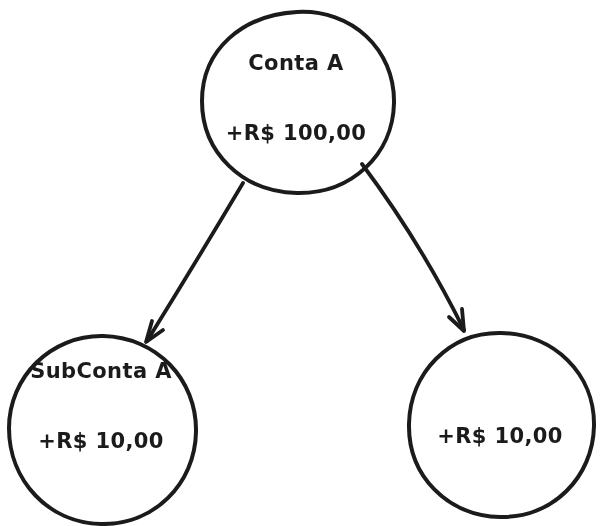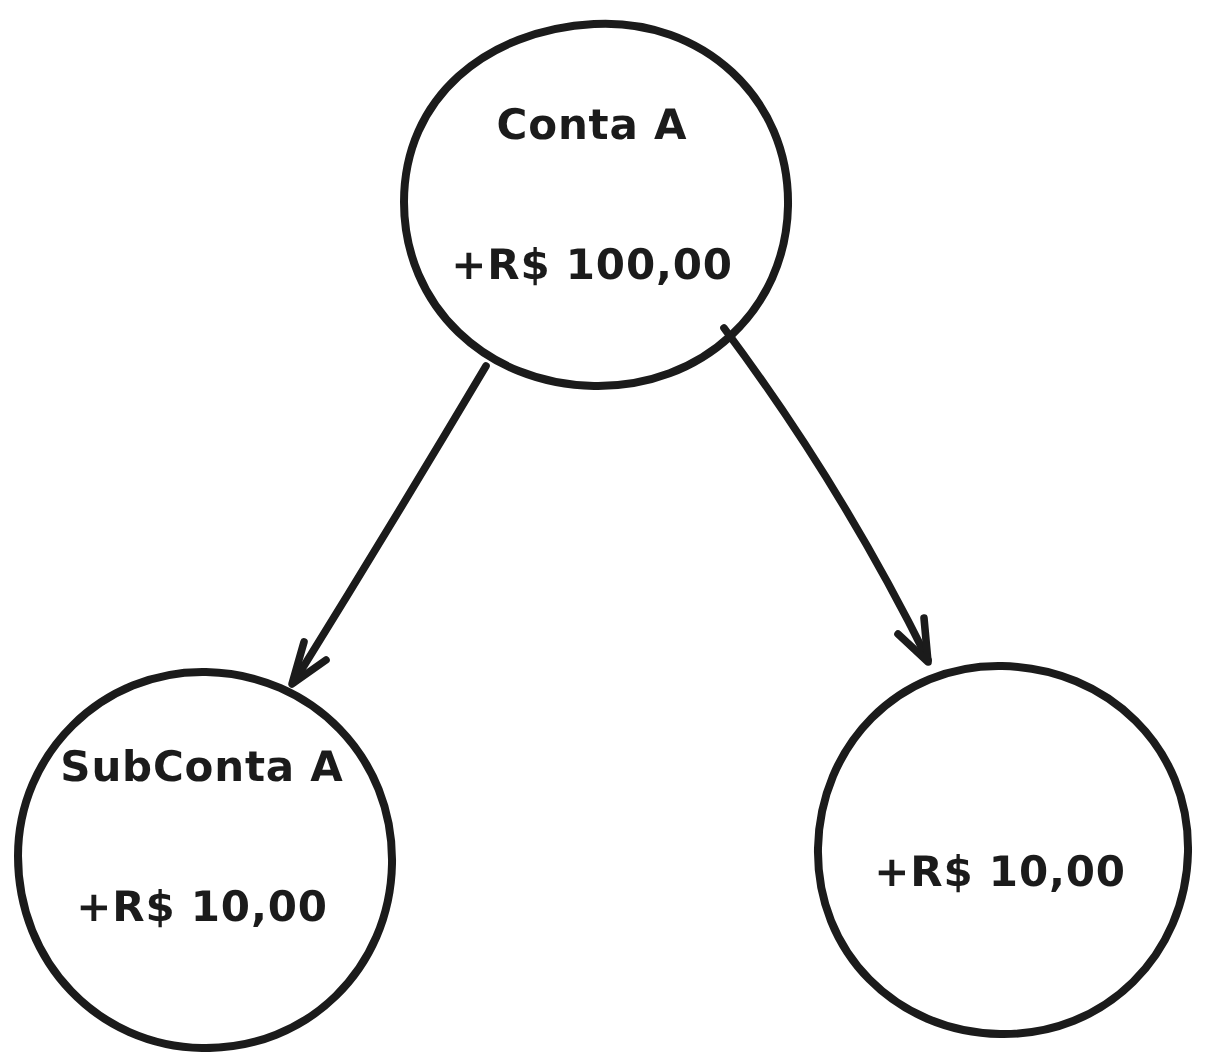--- a/index.html
+++ b/index.html
@@ -28,21 +28,21 @@
     font-size: 21px;
     font-weight: 700;
     line-height: 29px;
     letter-spacing: 0.4px;
     white-space: nowrap;
     font-family: "DejaVu Sans", sans-serif;
   }
   .node-label .amount { display: block; margin-top: 41px; }
   .node-label .name   { display: block; }
   #label-conta-a    { left: 296px; top:  98px; }
-  #label-subconta-a { left: 101px; top: 419px; }
+  #label-subconta-a { left: 101px; top: 406px; }
   #label-subconta-b { left: 500px; top: 416px; }
 </style>
 </head>
 <body>
 
 <div class="canvas">
 
   <svg width="604" height="526" viewBox="0 0 604 526">
     <g fill="none" stroke-linecap="round" stroke-linejoin="round" stroke="#1b1b1b">
 

